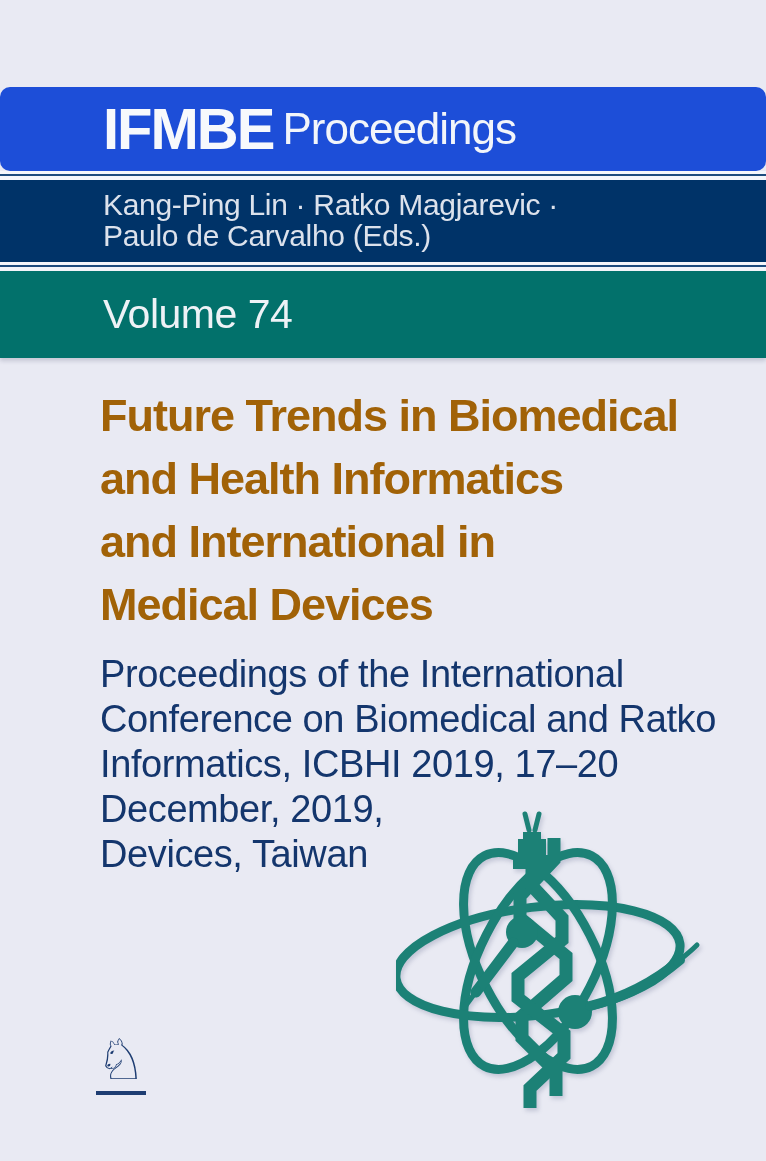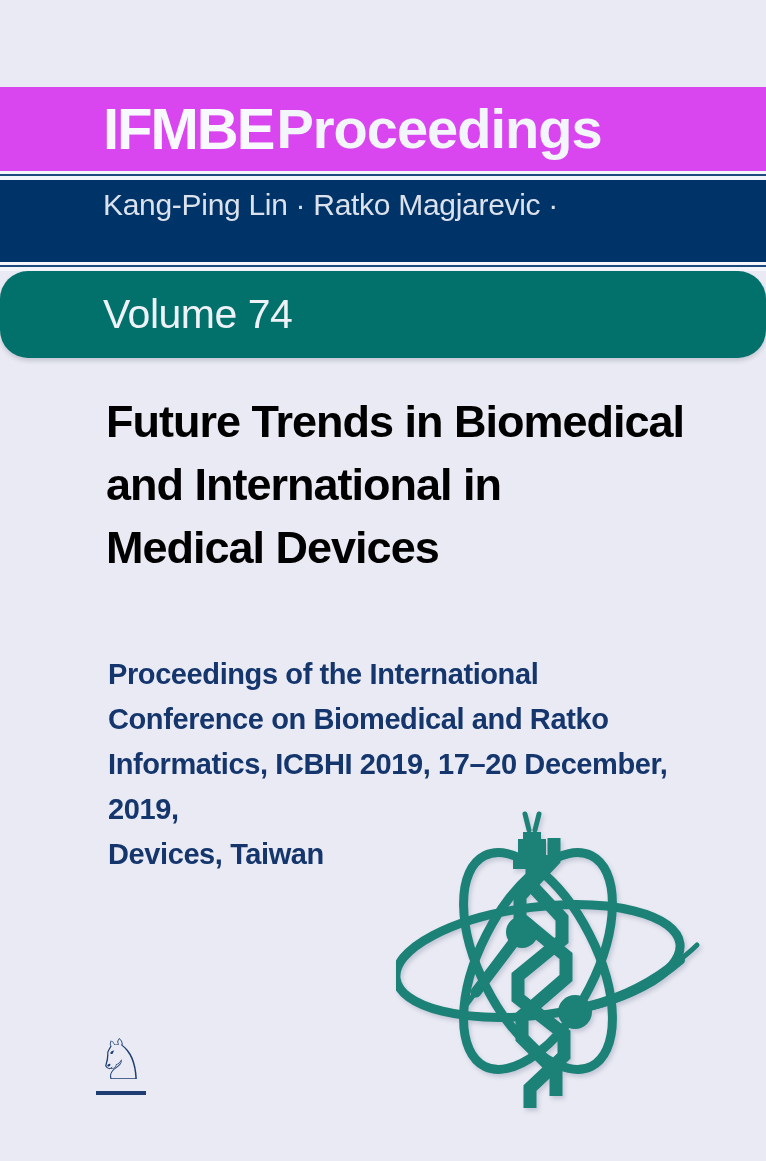--- a/index.html
+++ b/index.html
@@ -13,38 +13,39 @@
     background: #e9eaf3;
     overflow: hidden;
     font-family: "Liberation Sans", sans-serif;
   }
 
   
   .band { position: absolute; left: 0; right: 0; }
 
   .band-brand {
     top: 87px; height: 84px;
-    background: #d946ef;
+    background: #1d4ed8;
     display: flex; align-items: center;
     padding-left: 103px;
+    border-radius: 10px;
   }
   .brand-word {
     color: #f7f9fc;
     font-size: 58px;
     font-weight: 800;
     letter-spacing: -2px;
     line-height: 1;
   }
   .series-word {
     color: #f2f5fa;
-    font-size: 56px;
-    font-weight: 700;
+    font-size: 44px;
+    font-weight: 400;
     letter-spacing: -1px;
     line-height: 1;
-    margin-left: 3px;
+    margin-left: 9px;
   }
 
   .sep {
     position: absolute; left: 0; right: 0; height: 9px;
     background: linear-gradient(to bottom,
       #f4f6fb 0 3px, #1d4b7e 3px 5px, #f4f6fb 5px 9px);
   }
   .sep-1 { top: 171px; }
   .sep-2 { top: 262px; }
 
@@ -58,49 +59,48 @@
     font-weight: 400;
     letter-spacing: -0.3px;
   }
 
   .band-volume {
     top: 271px; height: 87px;
     background: #02716b;
     display: flex; align-items: center;
     padding-left: 103px;
     box-shadow: 0 3px 4px rgba(40,45,80,0.18);
-    border-radius: 28px;
   }
   .volume-text {
     color: #eef2f6;
     font-size: 41px;
     font-weight: 400;
     letter-spacing: -0.5px;
   }
 
   
   .book-title {
     position: absolute;
     left: 100px; top: 384px;
     width: 610px;
-    margin: 6px;
-    color: #000000;
+    margin: 0;
+    color: #a16207;
     font-size: 45px;
     font-weight: 700;
     letter-spacing: -1px;
     line-height: 63px;
   }
 
   .book-subtitle {
     position: absolute;
-    left: 108px; top: 652px;
+    left: 100px; top: 652px;
     width: 620px;
     color: #14366d;
-    font-size: 29px;
-    font-weight: 700;
+    font-size: 38px;
+    font-weight: 400;
     letter-spacing: -0.4px;
     line-height: 45px;
   }
 
   
   .emblem {
     position: absolute;
     left: 396px; top: 800px;
     width: 312px; height: 314px;
     filter: drop-shadow(2px 3px 2px rgba(30,40,90,0.18));
@@ -137,30 +137,32 @@
 
   <div class="band band-brand">
     <span class="brand-word">IFMBE</span>
     <span class="series-word">Proceedings</span>
   </div>
 
   <div class="sep sep-1"></div>
 
   <div class="band band-editors">
     <div>Kang-Ping Lin · Ratko Magjarevic ·</div>
+    <div>Paulo de Carvalho (Eds.)</div>
   </div>
 
   <div class="sep sep-2"></div>
 
   <div class="band band-volume">
     <span class="volume-text">Volume 74</span>
   </div>
 
   <h1 class="book-title">
     <div>Future Trends in Biomedical</div>
+    <div>and Health Informatics</div>
     <div>and International in</div>
     <div>Medical Devices</div>
   </h1>
 
   <div class="book-subtitle">
     <div>Proceedings of the International</div>
     <div>Conference on Biomedical and Ratko</div>
     <div>Informatics, ICBHI 2019, 17–20 December, 2019,</div>
     <div>Devices, Taiwan</div>
   </div>

